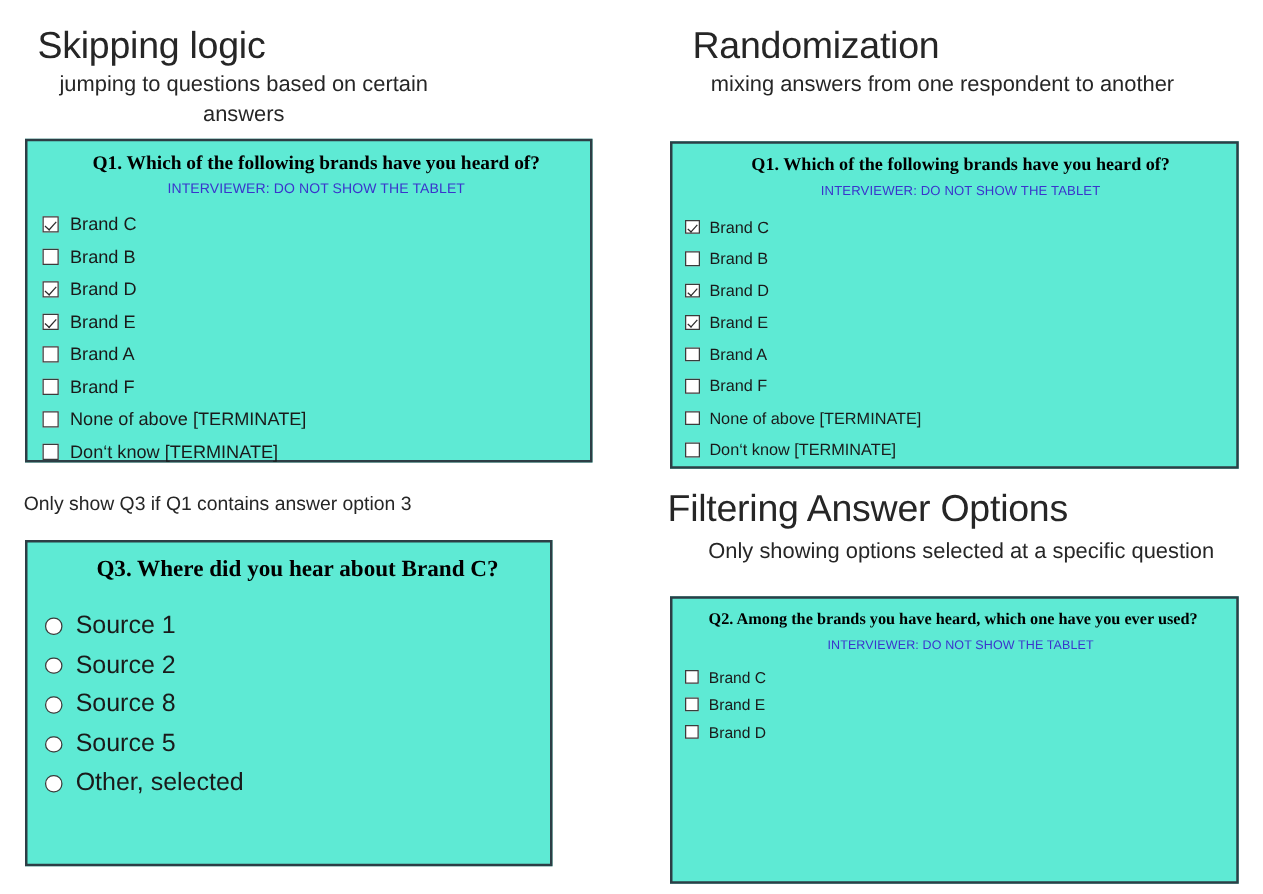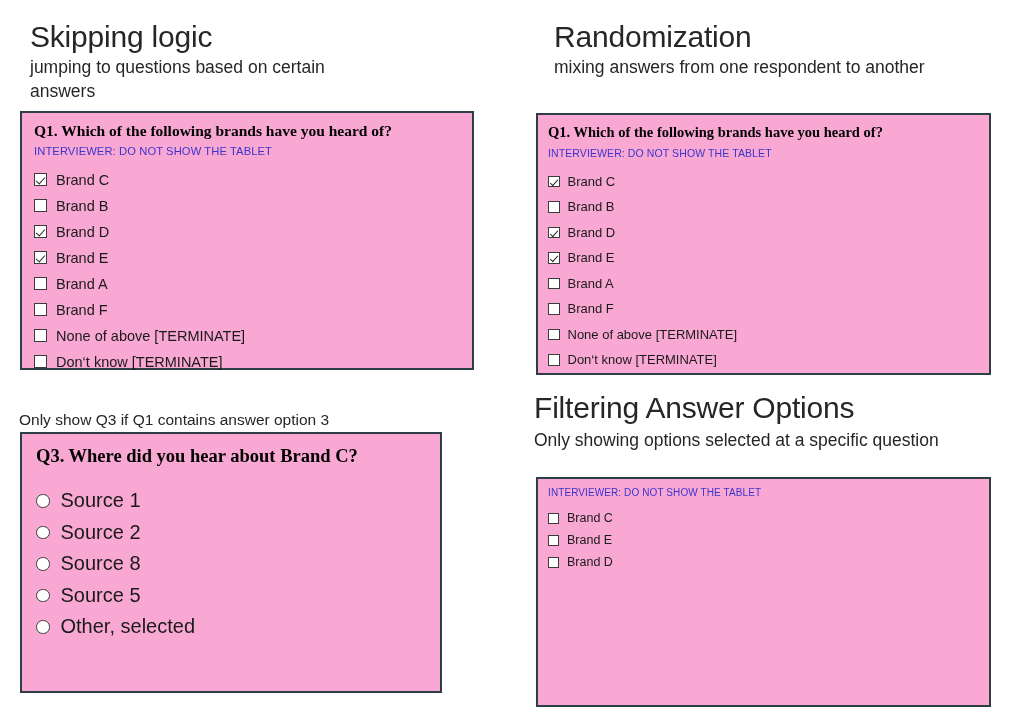--- a/index.html
+++ b/index.html
@@ -10,21 +10,21 @@
   body {
     width: 1010px;
     height: 715px;
     position: relative;
     overflow: hidden;
     font-family: "Liberation Sans", sans-serif;
     color: #1a1a1a;
   }
 
   
-  .abs { position: absolute; }
+  .abs { position: absolute; text-align: center; }
 
   
   .sec-title {
     font-family: "Liberation Sans", sans-serif;
     font-size: 30px;
     font-weight: 400;
     color: #262626;
     line-height: 1.12;
     letter-spacing: -0.2px;
     white-space: nowrap;
@@ -43,21 +43,21 @@
     font-size: 15.5px;
     font-weight: 400;
     color: #262626;
     white-space: nowrap;
   }
 
   
   .qbox {
     box-sizing: border-box;
     border: 2px solid #2d3e45;
-    background: #f9a8d4;
+    background: #5eead4;
   }
   .q-title {
     font-family: "Liberation Serif", "DejaVu Serif", serif;
     font-weight: bold;
     color: #000000;
     line-height: 1.14;
   }
   .q-note {
     font-family: "Liberation Sans", sans-serif;
     color: #3a34cc;
@@ -97,21 +97,21 @@
     box-sizing: border-box;
     border: 1.5px solid #3b3b3b;
     border-radius: 50%;
     background: #fff;
   }
 
   
   #left-title      { left: 30px;  top: 20px; }
   #left-sub        { left: 30px;  top: 56px;  width: 330px; }
   #box-q1-left     { left: 20px;  top: 111px; width: 454px; height: 259px; }
-  #caption-skip    { left: 19px;  top: 395px; margin-top: 16px; }
+  #caption-skip    { left: 19px;  top: 395px; }
   #box-q3          { left: 20px;  top: 432px; width: 422px; height: 261px; }
 
   
   #box-q1-left .q-title { font-size: 15.5px; margin: 9px 0 0 12px; }
   #box-q1-left .q-note  { font-size: 11.2px; margin: 5px 0 0 12px; }
   #box-q1-left .opt-list{ margin: 10px 0 0 12px; }
   #box-q1-left .opt     { font-size: 14.5px; height: 26px; }
   #box-q1-left .glyph   { width: 13px; height: 13px; margin-right: 9px; }
   #box-q1-left .cb .tick{ left: 3.2px; top: 1.2px; width: 4px; height: 8px; }
 
@@ -271,20 +271,21 @@
         <span>Don‘t know [TERMINATE]</span>
       </div>
     </div>
 </div>
 
 <div class="abs sec-title" id="filter-title">Filtering Answer Options</div>
 
 <div class="abs sec-sub" id="filter-sub">Only showing options selected at a specific question</div>
 
 <div class="abs qbox" id="box-q2">
+  <div class="q-title">Q2. Among the brands you have heard, which one have you ever used?</div>
   <div class="q-note">INTERVIEWER: DO NOT SHOW THE TABLET</div>
   <div class="opt-list">
       <div class="opt">
         <span class="glyph cb"></span>
         <span>Brand C</span>
       </div>
       <div class="opt">
         <span class="glyph cb"></span>
         <span>Brand E</span>
       </div>

